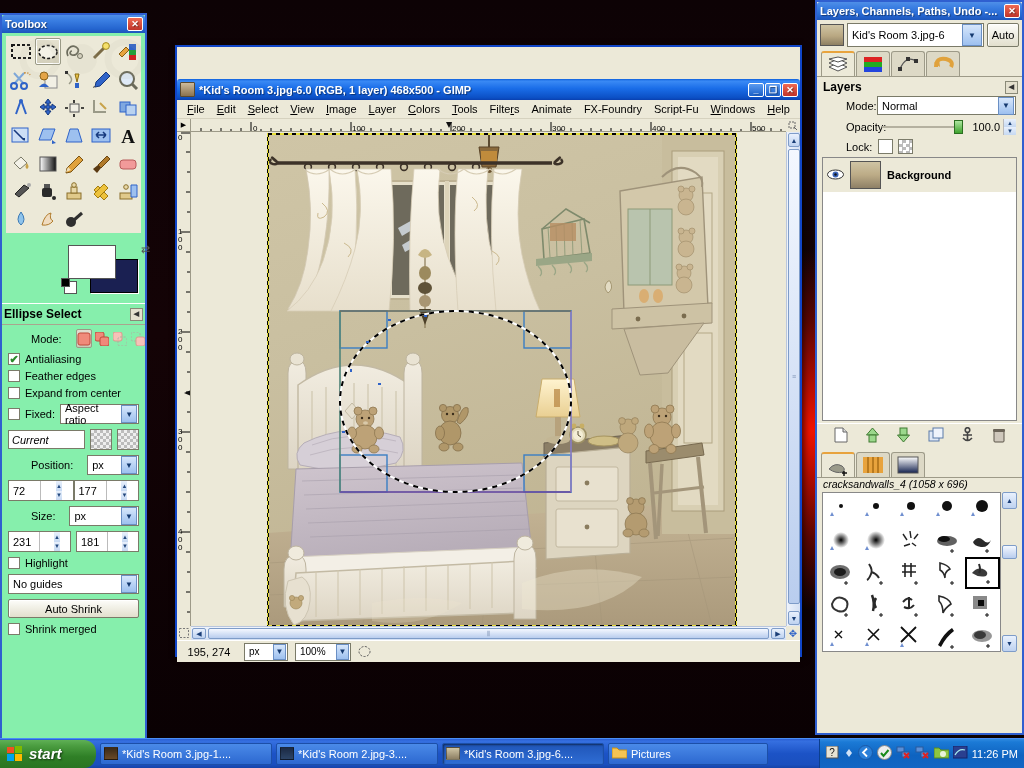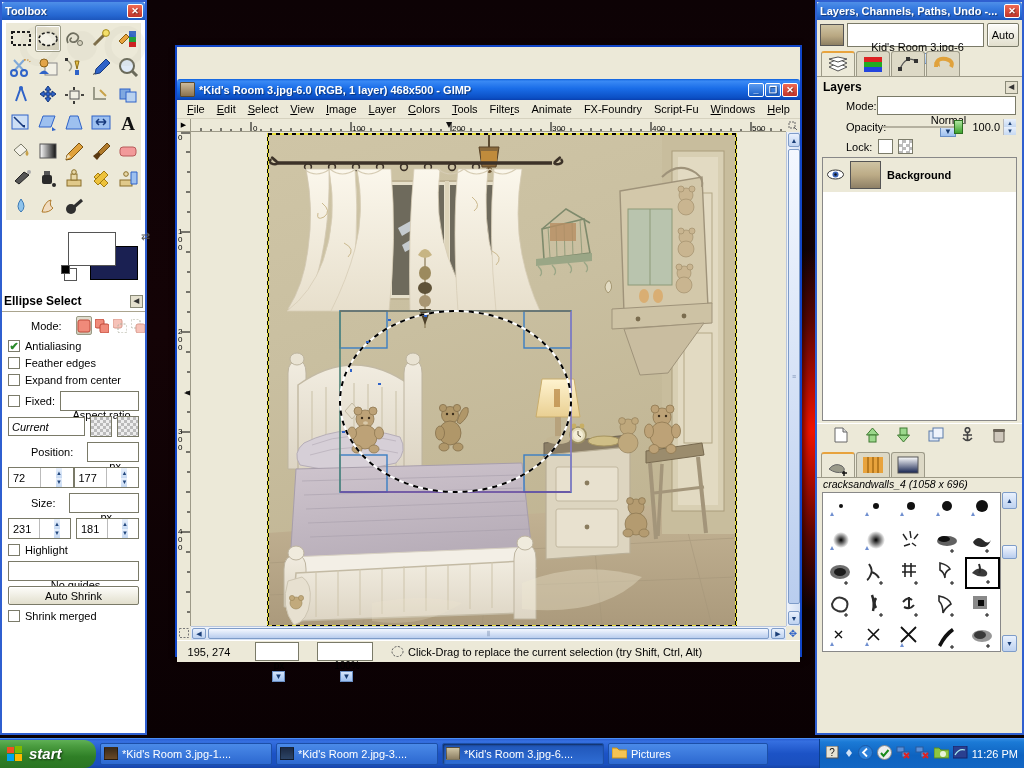--- a/index.html
+++ b/index.html
@@ -32,21 +32,21 @@
     font-weight:bold; font-size:11px; text-shadow:1px 1px 1px rgba(0,0,0,0.45);
     border-top-left-radius:3px; border-top-right-radius:3px;
   }
   .xp-titlebar .ttl { flex:1; white-space:nowrap; overflow:hidden; text-overflow:ellipsis; }
   .winbtn { width:16px;height:14px;margin-left:1px;border:1px solid #fff;border-radius:2px;
      display:flex;align-items:center;justify-content:center;font-size:9px;font-weight:bold;color:#fff;
      background:linear-gradient(180deg,#5b9bf0,#1a5fc8); }
   .winbtn.close { background:linear-gradient(180deg,#f06a52,#c0342a); }
 
   
-  #toolbox { left:0; top:0; width:147px; height:735px; border:2px solid #2f5fd0; background:#ffffff; }
+  #toolbox { left:0; top:13px; width:147px; height:735px; border:2px solid #2f5fd0; background:#86efac; }
   #toolbox .xp-titlebar { height:18px;
      background:linear-gradient(180deg,#4f8fe8 0%,#3a7ee2 30%,#2566d0 75%,#1d56bc 100%); }
   .tb-body { padding:3px 4px 0 4px; }
   .tool-grid { display:grid; grid-template-columns:repeat(5,1fr); gap:1px;
      background:#ece9d8; padding:2px 0 0 2px; }
   .tool { height:27px; display:flex;align-items:center;justify-content:center;
      border:1px solid transparent; border-radius:2px; }
   .tool.active { border:1px solid #9a9a86; background:linear-gradient(180deg,#e6e2d0,#d3cfbb); box-shadow:inset 0 0 0 1px #fff; }
   .tool svg { display:block; }
   .tb-wm { position:absolute; left:8px; top:24px; width:150px; height:40px; opacity:.10; pointer-events:none; }
@@ -69,21 +69,21 @@
   .chk { width:12px;height:12px;border:1px solid #7b7b6a;background:#fff;margin-right:5px;
      display:inline-flex;align-items:center;justify-content:center;flex:none; }
   .chk.on::after { content:"✔"; color:#2a8a2a; font-size:11px; line-height:1; font-weight:bold; }
   .mode-btn { width:19px;height:19px;border:1px solid transparent; margin-right:2px;
      display:flex;align-items:center;justify-content:center;border-radius:2px; }
   .mode-btn.sel { border:1px solid #9a9a86; background:linear-gradient(180deg,#e2ded0,#cdc9b6); }
   .inp { border:1px solid #7a7a68; background:#fff; height:19px; font-size:11px; padding:0 3px;
      display:flex;align-items:center; font-family:"Liberation Sans",sans-serif; }
   .inp.italic { font-style:italic; }
   .sel-box { border:1px solid #7a7a68; background:#fff; height:20px; display:flex; align-items:center;
-     justify-content:space-between; padding:17px 0 0 4px; font-size:11px;flex-direction:column; }
+     justify-content:space-between; padding:0 0 0 4px; font-size:11px; }
   .arrow-dn { width:16px;height:18px;margin:0 1px 0 0;
      background:linear-gradient(180deg,#d6e6fb,#9dc0ef); border:1px solid #6a8fc4;
      display:flex;align-items:center;justify-content:center;color:#14396f;font-size:8px; }
   .spin { width:13px; height:19px; display:flex; flex-direction:column; border-left:1px solid #bbb; }
   .spin i { flex:1; display:flex;align-items:center;justify-content:center;font-size:6px;color:#23487e;
      background:linear-gradient(180deg,#e8f0fc,#c6d9f2); }
   .numfield { display:flex; border:1px solid #7a7a68; background:#fff; height:21px; align-items:stretch; }
   .numfield span { flex:1; display:flex;align-items:center; padding-left:4px; font-size:11px; }
   .btn3d { border:1px solid #7a7a68; background:linear-gradient(180deg,#fdfdfa,#e2dfcd);
      height:19px; display:flex;align-items:center;justify-content:center; font-size:11px; border-radius:2px;
@@ -117,21 +117,21 @@
      overflow:hidden; }
   .sb-v { position:absolute; right:0; top:13px; width:14px; bottom:14px;
      background:linear-gradient(90deg,#eef3fb,#d4e0f4); border-left:1px solid #b9c6dd; }
   .sb-h { position:absolute; left:14px; bottom:0; right:14px; height:14px;
      background:linear-gradient(180deg,#eef3fb,#d4e0f4); border-top:1px solid #b9c6dd; }
   .sb-thumb { background:linear-gradient(180deg,#f4f8ff,#b9cdee); border:1px solid #7e9cc8; border-radius:2px; }
   .sb-arrow { background:linear-gradient(180deg,#e9f1fd,#bed2f0); border:1px solid #7e9cc8; border-radius:2px;
      display:flex;align-items:center;justify-content:center; font-size:7px; color:#1b3f78; }
 
   .statusbar { height:22px; display:flex; align-items:center; padding:0 4px;
-     background:#ece9d8; border-top:1px solid #fff; font-size:11px; gap:18px; }
+     background:#ece9d8; border-top:1px solid #fff; font-size:11px; gap:7px; }
 
   
   #dock { right:0; top:0; width:209px; height:735px; border:2px solid #2f5fd0; background:#ece9d8; }
   #dock .xp-titlebar { height:18px;
      background:linear-gradient(180deg,#4f8fe8 0%,#3a7ee2 30%,#2566d0 75%,#1d56bc 100%); }
   .dock-imgsel { display:flex; align-items:center; padding:3px 3px 2px 3px; gap:3px; }
   .thumbsm { width:24px;height:22px;border:1px solid #555;flex:none;
      background:linear-gradient(180deg,#cfc4a4 0%,#b9a882 55%,#8d7f63 100%); }
   .dock-tabs { display:flex; gap:1px; padding:2px 3px 0 4px; border-bottom:1px solid #9d9a88; }
   .dock-tab { width:34px;height:25px; border:1px solid #9d9a88; border-bottom:none;
@@ -1107,21 +1107,20 @@
       <span class="arrow-dn" style="width:13px;height:16px">▼</span>
     </span>
     <span class="sel-box" style="width:56px;height:18px">
       <span style="font-size:10px">100%</span>
       <span class="arrow-dn" style="width:13px;height:16px">▼</span>
     </span>
     <span style="display:flex;align-items:center;gap:4px">
       <svg width="13" height="13">
         <ellipse cx="6.5" cy="6.5" rx="5.5" ry="5" fill="none" stroke="#555" stroke-dasharray="2,1.5"></ellipse>
         </svg>
-      <span>Click-Drag to replace the current selection (try Shift, Ctrl, Alt)</span>
     </span>
   </div>
 </div>
 
 <div class="xp-window" id="dock">
   <div class="xp-titlebar">
     <span class="ttl">Layers, Channels, Paths, Undo -...</span>
     <span class="winbtn close">✕</span>
   </div>
 

